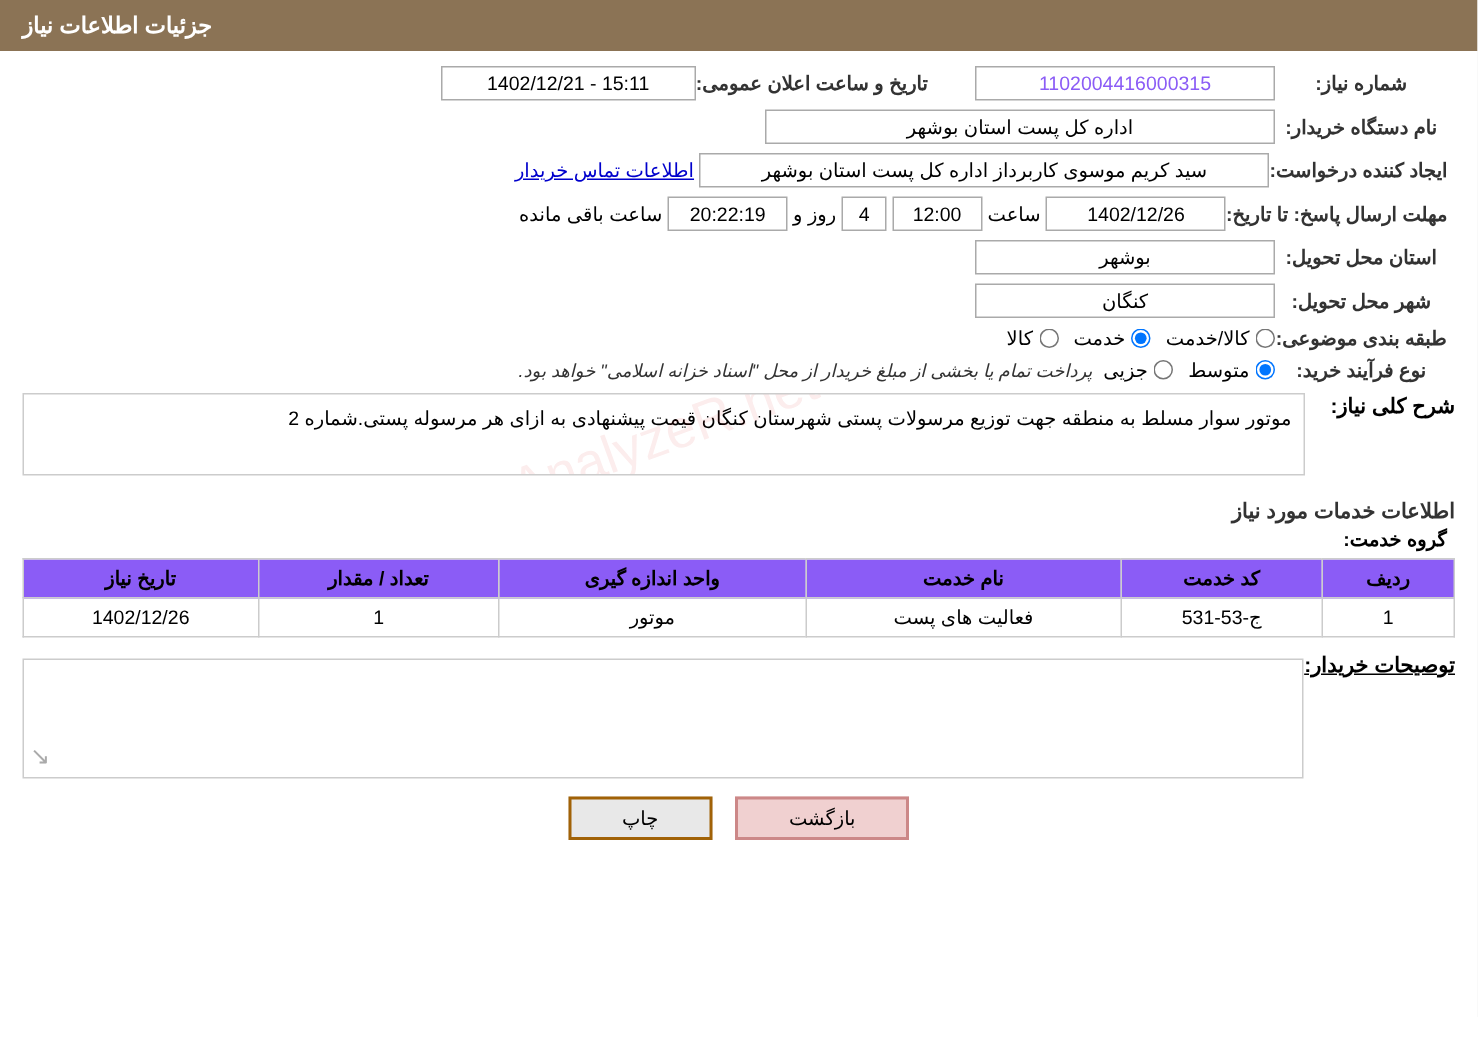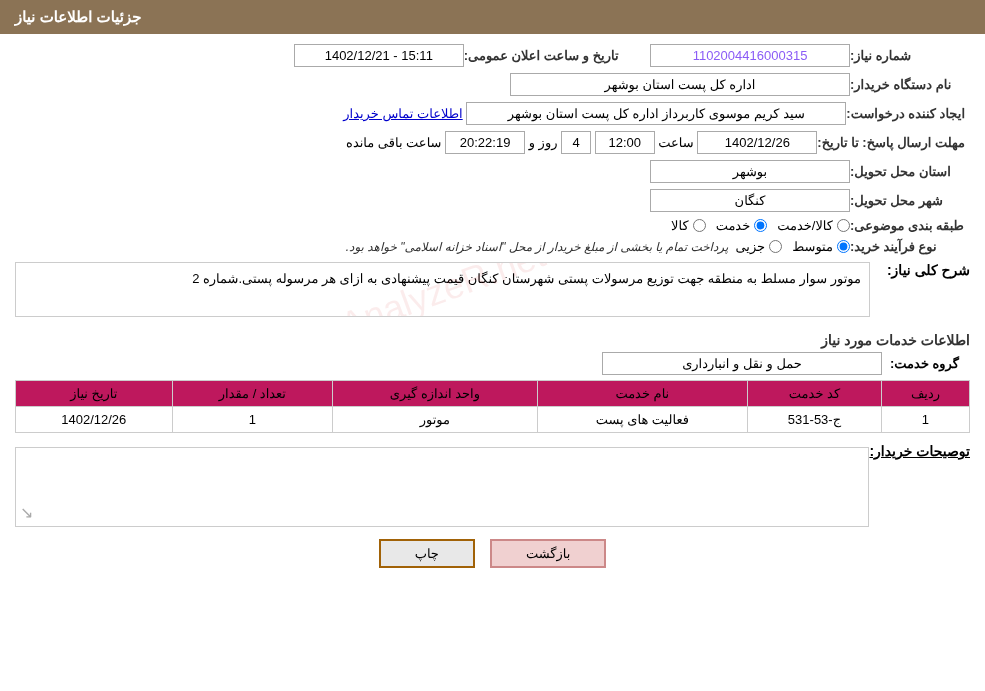--- a/index.html
+++ b/index.html
@@ -29,21 +29,21 @@
     .row {
       display: flex;
       align-items: center;
       margin-bottom: 6px;
       flex-wrap: wrap;
     }
     .label {
       color: #333;
       font-weight: bold;
       min-width: 120px;
-      text-align: left;
+      text-align: center;
       padding-right: 5px;
     }
     .value-box {
       border: 1px solid #aaa;
       background: #fff;
       padding: 3px 6px;
       min-width: 180px;
       min-height: 22px;
       display: inline-block;
     }
@@ -75,22 +75,22 @@
       width: 100%;
       border-collapse: collapse;
       margin-top: 5px;
     }
     table.services-table th, table.services-table td {
       border: 1px solid #ccc;
       padding: 5px 8px;
       text-align: center;
     }
     table.services-table th {
-      background: #be185d;
-      font-weight: normal;
+      background: #8b5cf6;
+      font-weight: bold;
     }
     .description-box {
       border: 1px solid #ccc;
       min-height: 80px;
       width: 100%;
       margin-top: 4px;
       position: relative;
       background: #fff;
     }
     .desc-icon {
@@ -142,21 +142,21 @@
     }
     .group-row {
       display: flex;
       align-items: center;
       gap: 8px;
       margin-bottom: 4px;
     }
     .small-label {
       font-weight: bold;
       min-width: 80px;
-      text-align: left;
+      text-align: center;
     }
   </style>
 </head>
 <body>
 
 <div class="page-wrapper">
 
   <div class="header-bar">
     <span>جزئیات اطلاعات نیاز</span>
   </div>
@@ -250,21 +250,20 @@
         <span style="direction:rtl; display:block; text-align:right;">موتور سوار مسلط به منطقه جهت توزیع مرسولات پستی شهرستان  کنگان قیمت پیشنهادی به ازای هر مرسوله پستی.شماره 2</span>
 
         <div style="position:absolute; top:50%; left:50%; transform:translate(-50%,-50%) rotate(-20deg); opacity:0.07; font-size:36px; color:#c00; white-space:nowrap; pointer-events:none;">AnalyzeR.net</div>
       </div>
     </div>
 
     <div class="section-title" style="margin-top:10px;">اطلاعات خدمات مورد نیاز</div>
 
     <div class="group-row">
       <span class="small-label">گروه خدمت:</span>
-      <span class="value-box" style="min-width:280px; text-align:center;">حمل و نقل و انبارداری</span>
     </div>
 
     <table class="services-table">
       <thead>
         <tr>
           <th>ردیف</th>
           <th>کد خدمت</th>
           <th>نام خدمت</th>
           <th>واحد اندازه گیری</th>
           <th>تعداد / مقدار</th>

